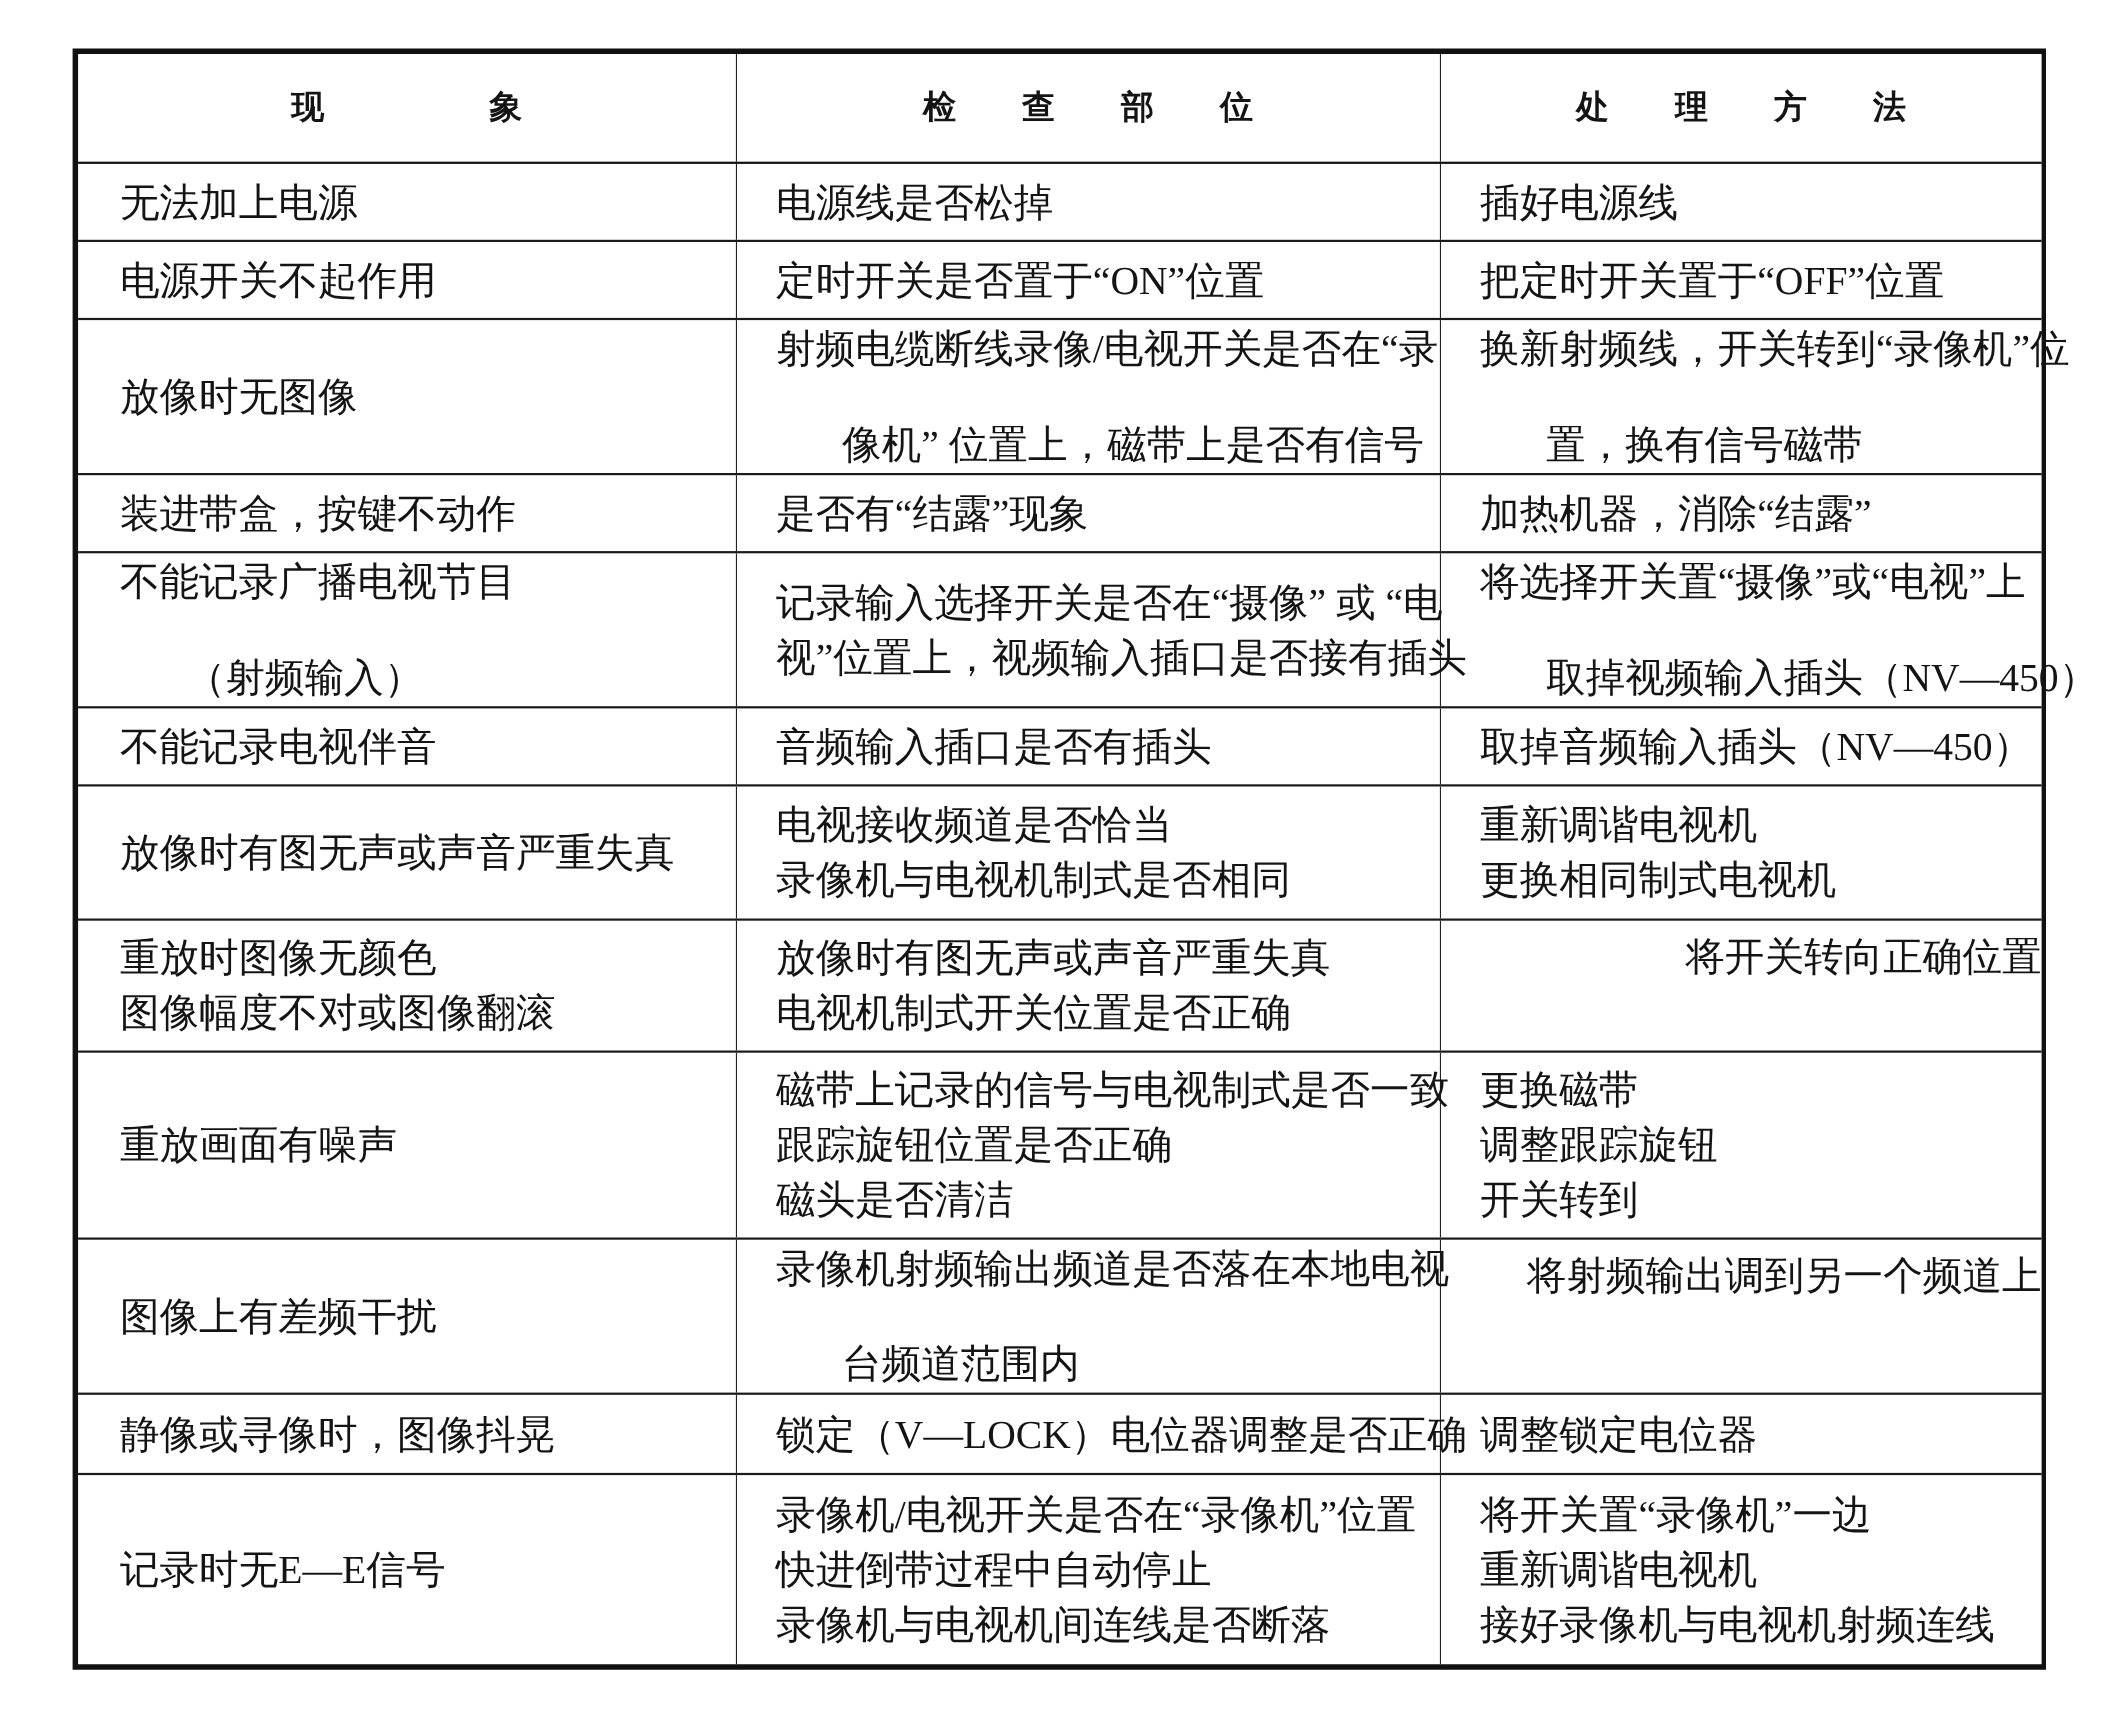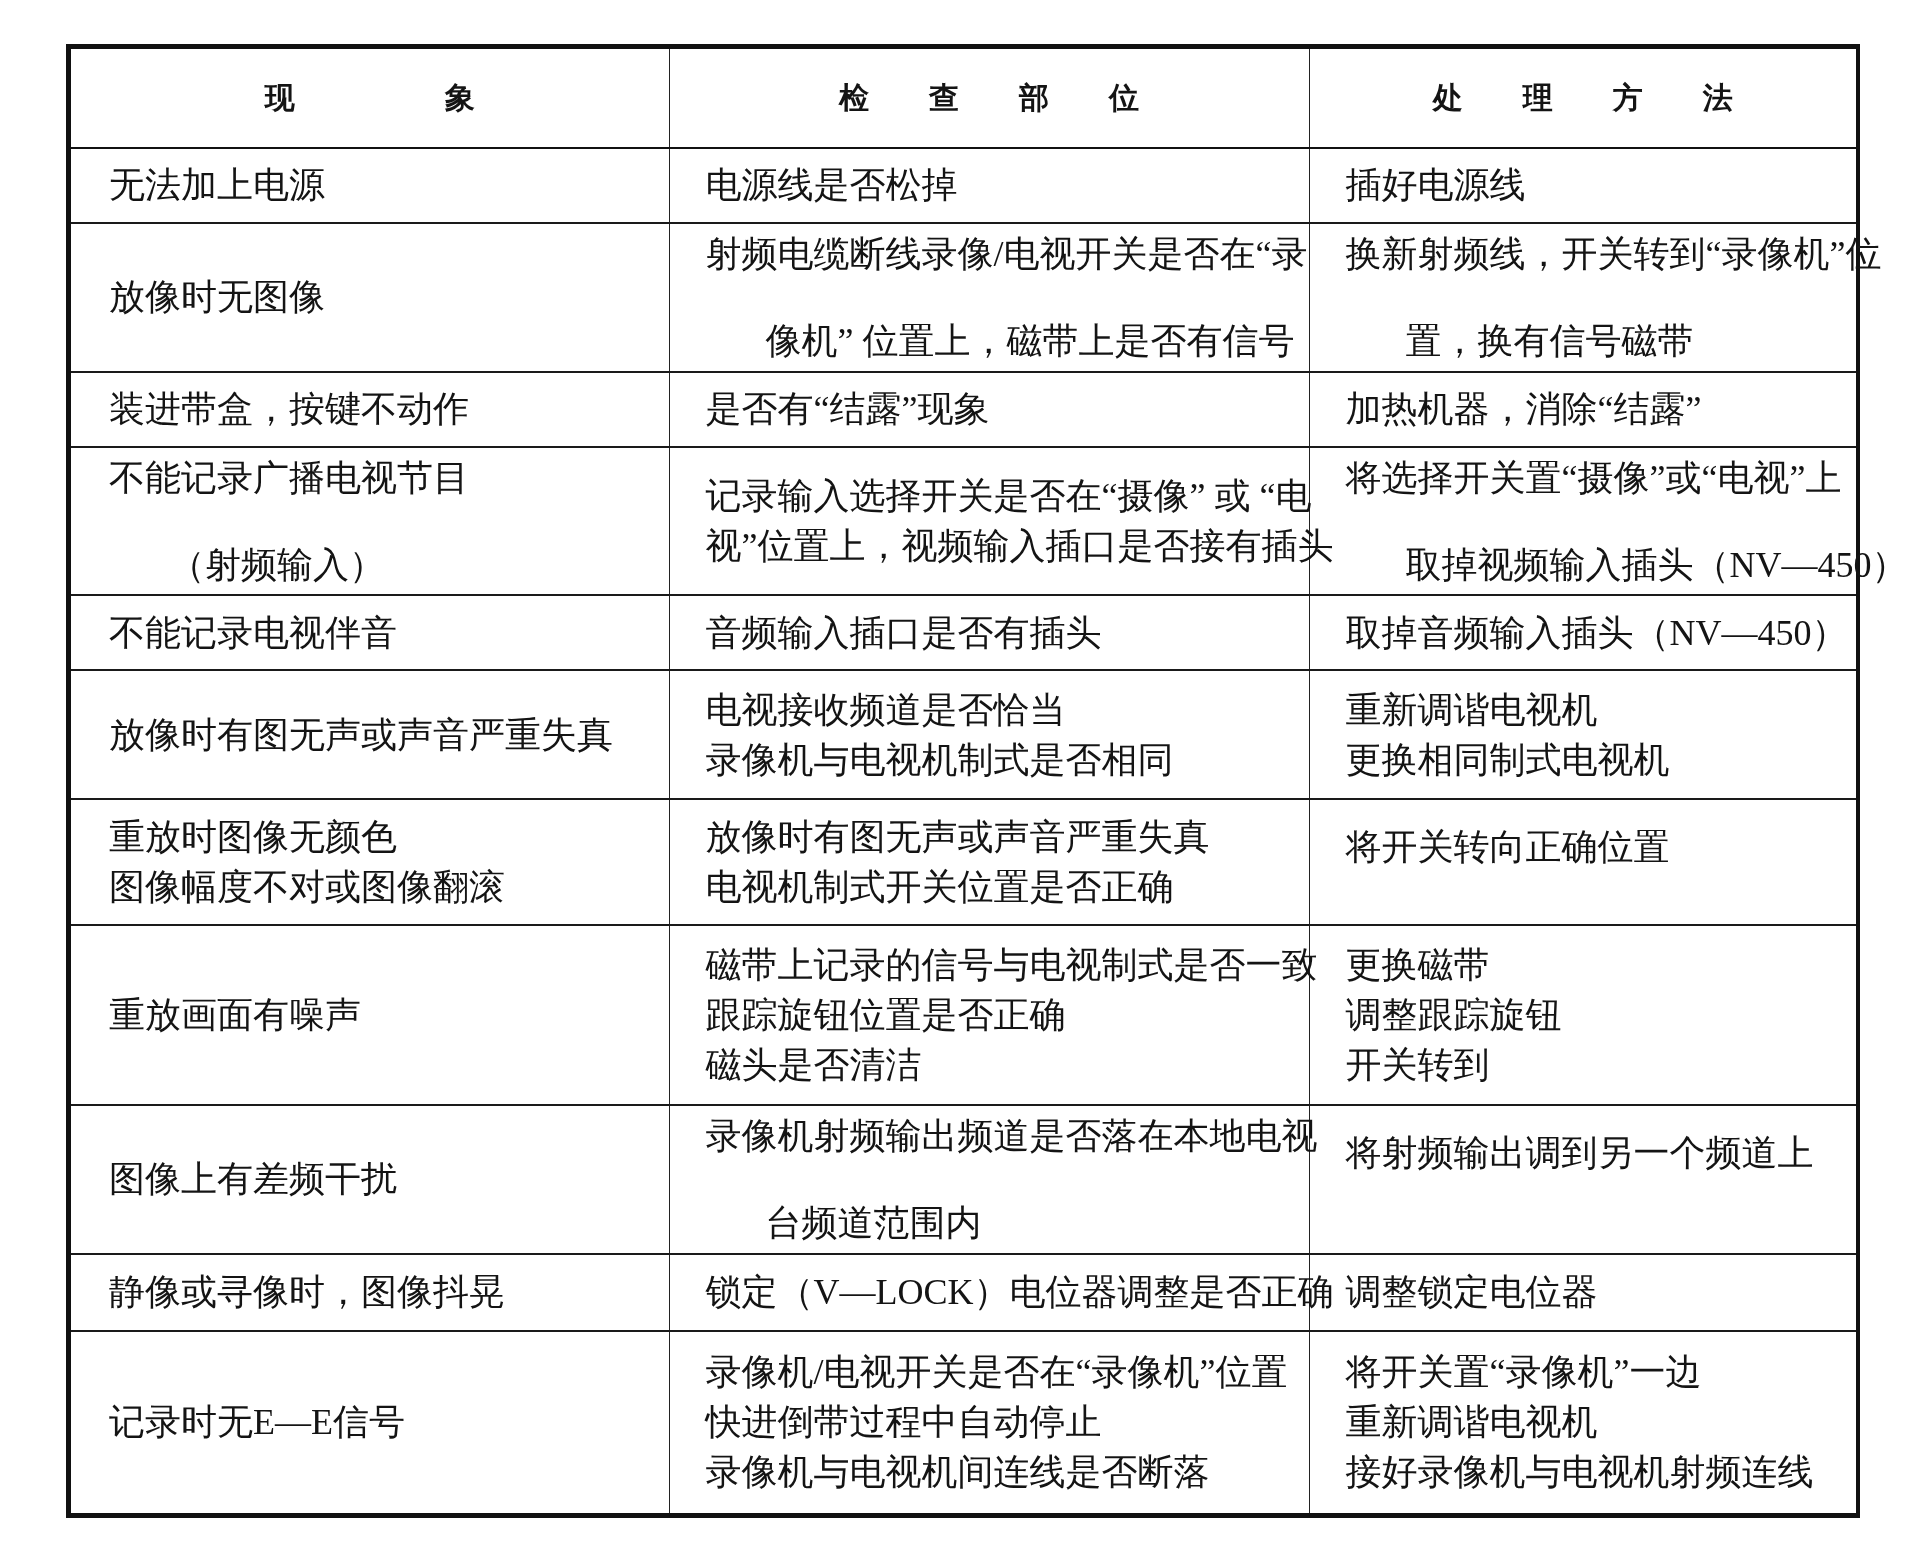--- a/index.html
+++ b/index.html
@@ -46,21 +46,21 @@
       font-weight: bold;
       font-size: 30px;
       padding: 0;
       text-align: center;
       border-bottom: 2.5px solid #111;
     }
     .line { display: block; white-space: nowrap; }
     .indent { padding-left: 60px; margin-top: 37px; }
     td.c2cell, td.c3cell { padding-left: 36px; }
     td.c1cell { padding-left: 38px; }
-    .top { vertical-align: top; padding-top: 22px; }
+    .top { vertical-align: top; padding-top: 8px; text-align: right; }
   </style>
 </head>
 <body>
 
 <div class="table-wrap">
   <table>
     <colgroup>
         <col class="c1">
         <col class="c2">
         <col class="c3">
@@ -79,20 +79,31 @@
             <span class="line">无法加上电源</span>
           </td>
         <td class="c2cell">
             <span class="line">电源线是否松掉</span>
           </td>
         <td class="c3cell">
             <span class="line">插好电源线</span>
           </td>
       </tr>
 
+      <tr style="height:70px">
+        <td class="c1cell">
+            <span class="line">电源开关不起作用</span>
+          </td>
+        <td class="c2cell">
+            <span class="line">定时开关是否置于“ON”位置</span>
+          </td>
+        <td class="c3cell">
+            <span class="line">把定时开关置于“OFF”位置</span>
+          </td>
+      </tr>
 
       <tr style="height:123px">
         <td class="c1cell">
             <span class="line">放像时无图像</span>
           </td>
         <td class="c2cell">
             <span class="line">射频电缆断线录像/电视开关是否在“录</span>
             <span class="line indent">像机” 位置上，磁带上是否有信号</span>
           </td>
         <td class="c3cell">

